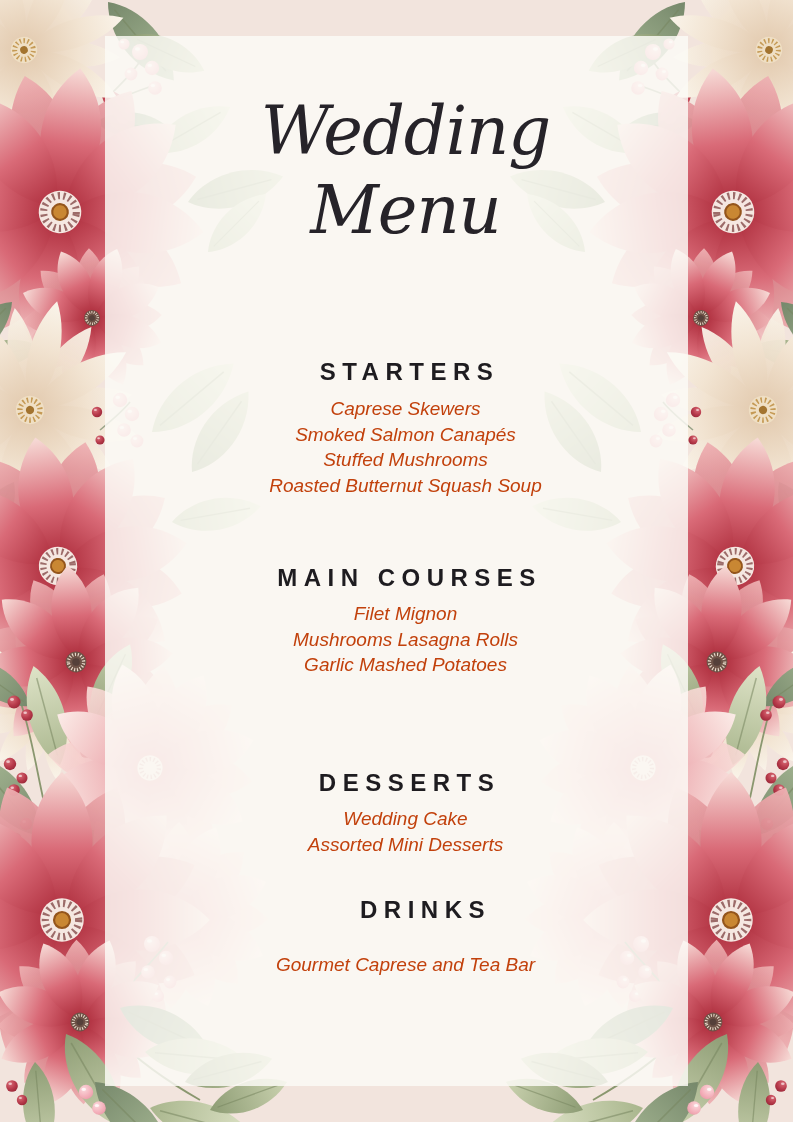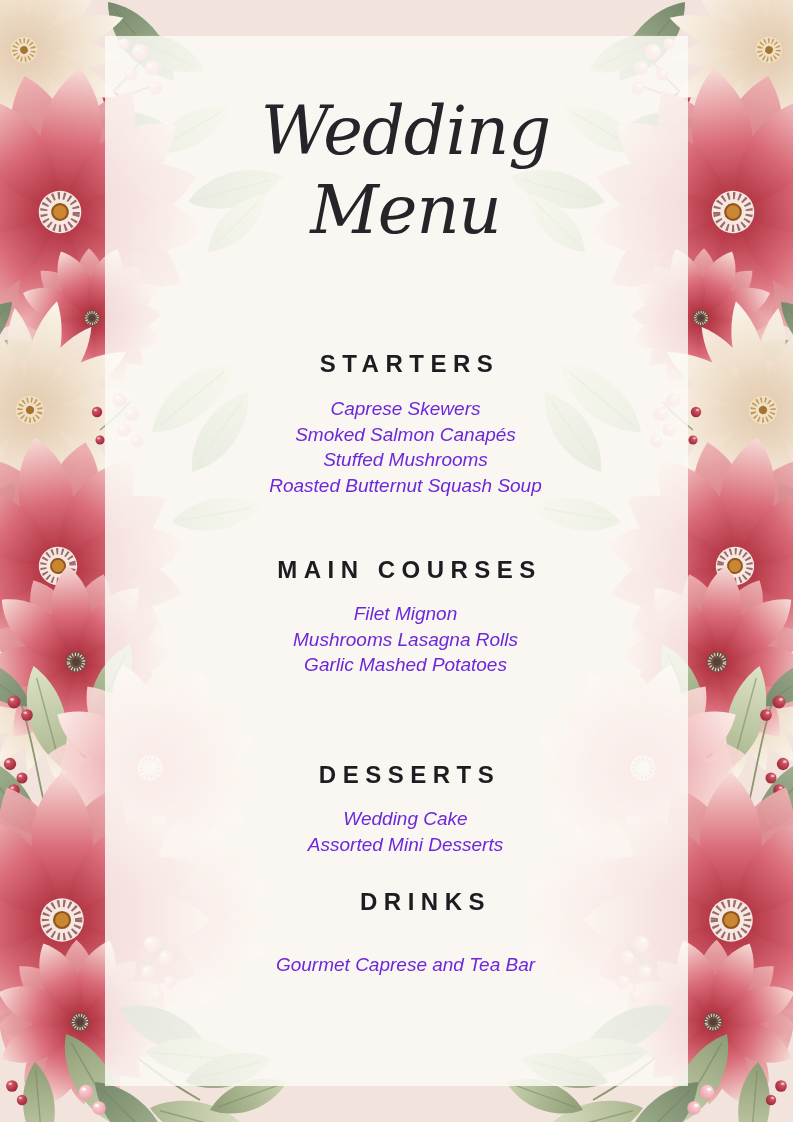--- a/index.html
+++ b/index.html
@@ -16,23 +16,23 @@
   .floral.rightcol{right:0;transform:scaleX(-1);}
   .panel{
     position:absolute;left:105px;top:36px;width:583px;height:1050px;
     background:rgba(252,250,245,0.84);z-index:2;
   }
   .content{position:absolute;left:105px;top:0;width:601px;height:1122px;z-index:3;text-align:center;color:var(--text);}
   .title{position:absolute;top:92px;left:0;right:0;
     font-family:"DejaVu Serif","Liberation Serif",serif;font-style:italic;
     font-size:67px;line-height:79px;color:#262329;letter-spacing:-1px;}
   .sec-head{position:absolute;left:0;right:0;
-    font-weight:700;font-size:24px;letter-spacing:6.5px;padding-left:8px;color:#1E1C20;}
+    font-weight:700;font-size:24px;letter-spacing:6.5px;padding-left:8px;color:#1E1C20;margin-top:8px;}
   .sec-items{position:absolute;left:0;right:0;
-    font-style:italic;font-size:19px;line-height:25.5px;color:#6d28d9;}
+    font-style:italic;font-size:19px;line-height:25.5px;color:#c2410c;}
   .h-starters{top:350px;} .i-starters{top:396px;}
   .h-mains{top:556px;}    .i-mains{top:601px;}
   .h-desserts{top:761px;} .i-desserts{top:806px;}
   .h-drinks{top:888px;padding-left:40px;}   .i-drinks{top:952px;}
 </style>
 </head>
 <body>
 
 <svg width="0" height="0" style="position:absolute" aria-hidden="true">
   <defs>

